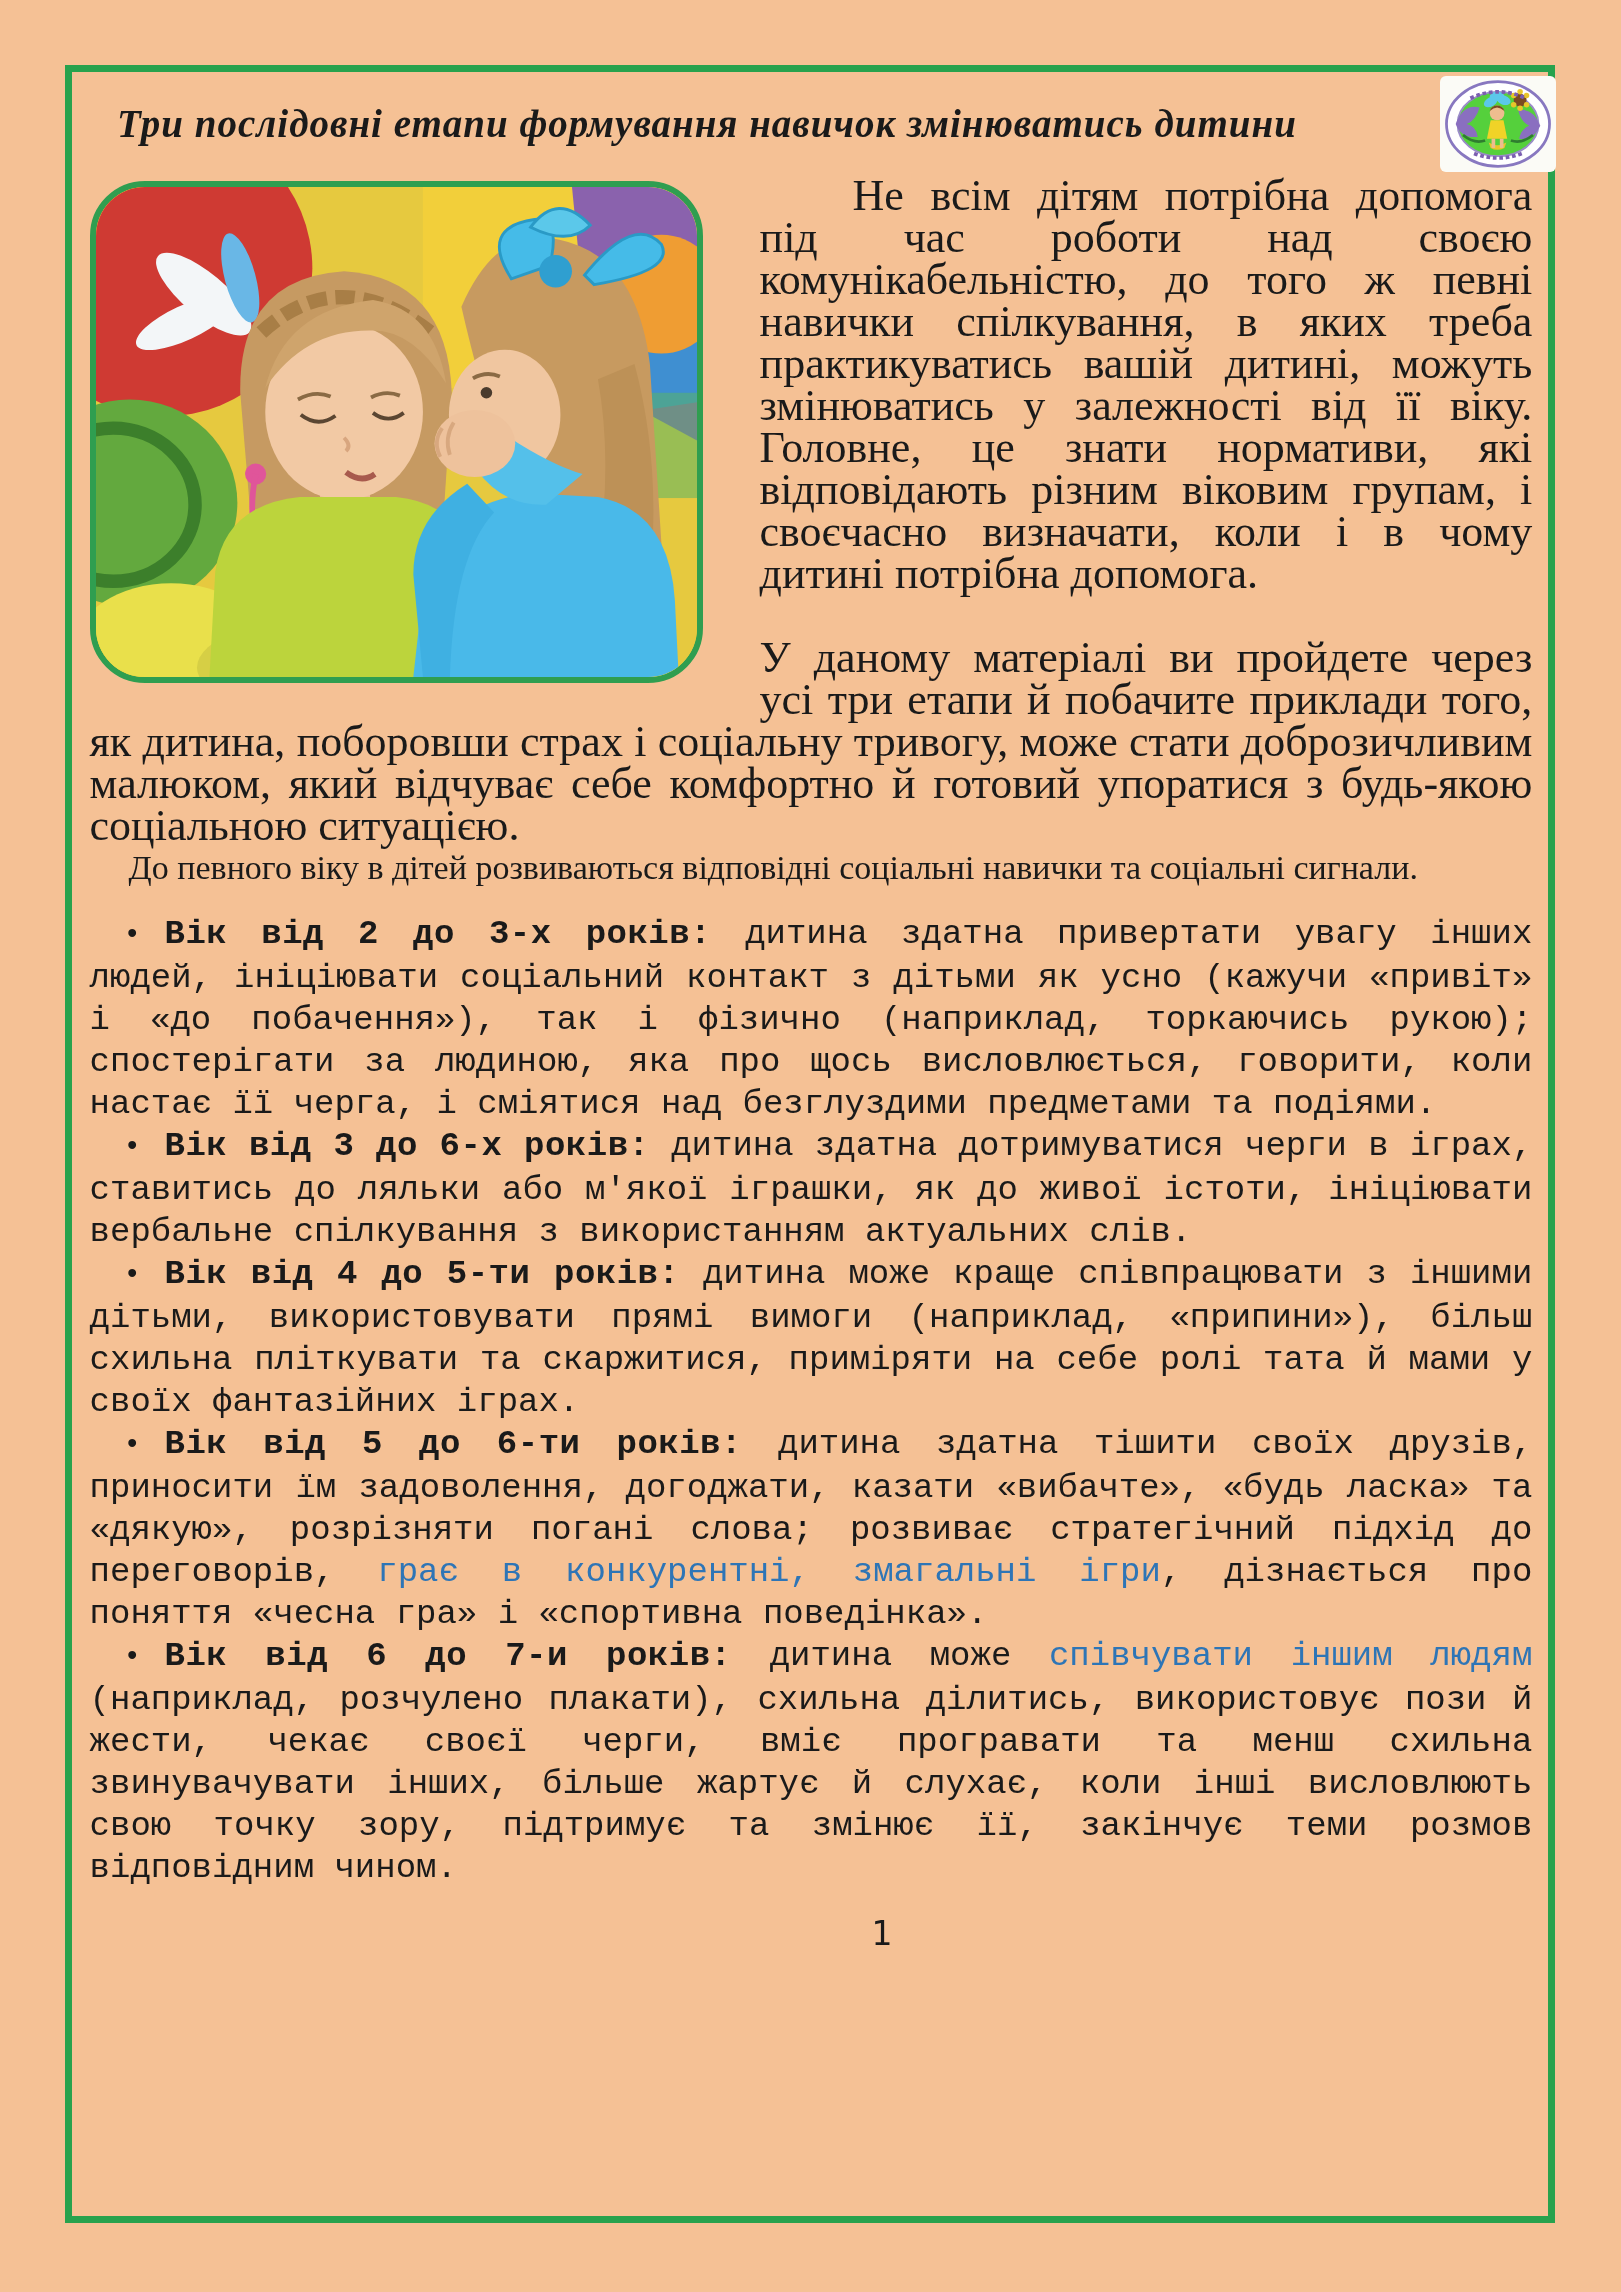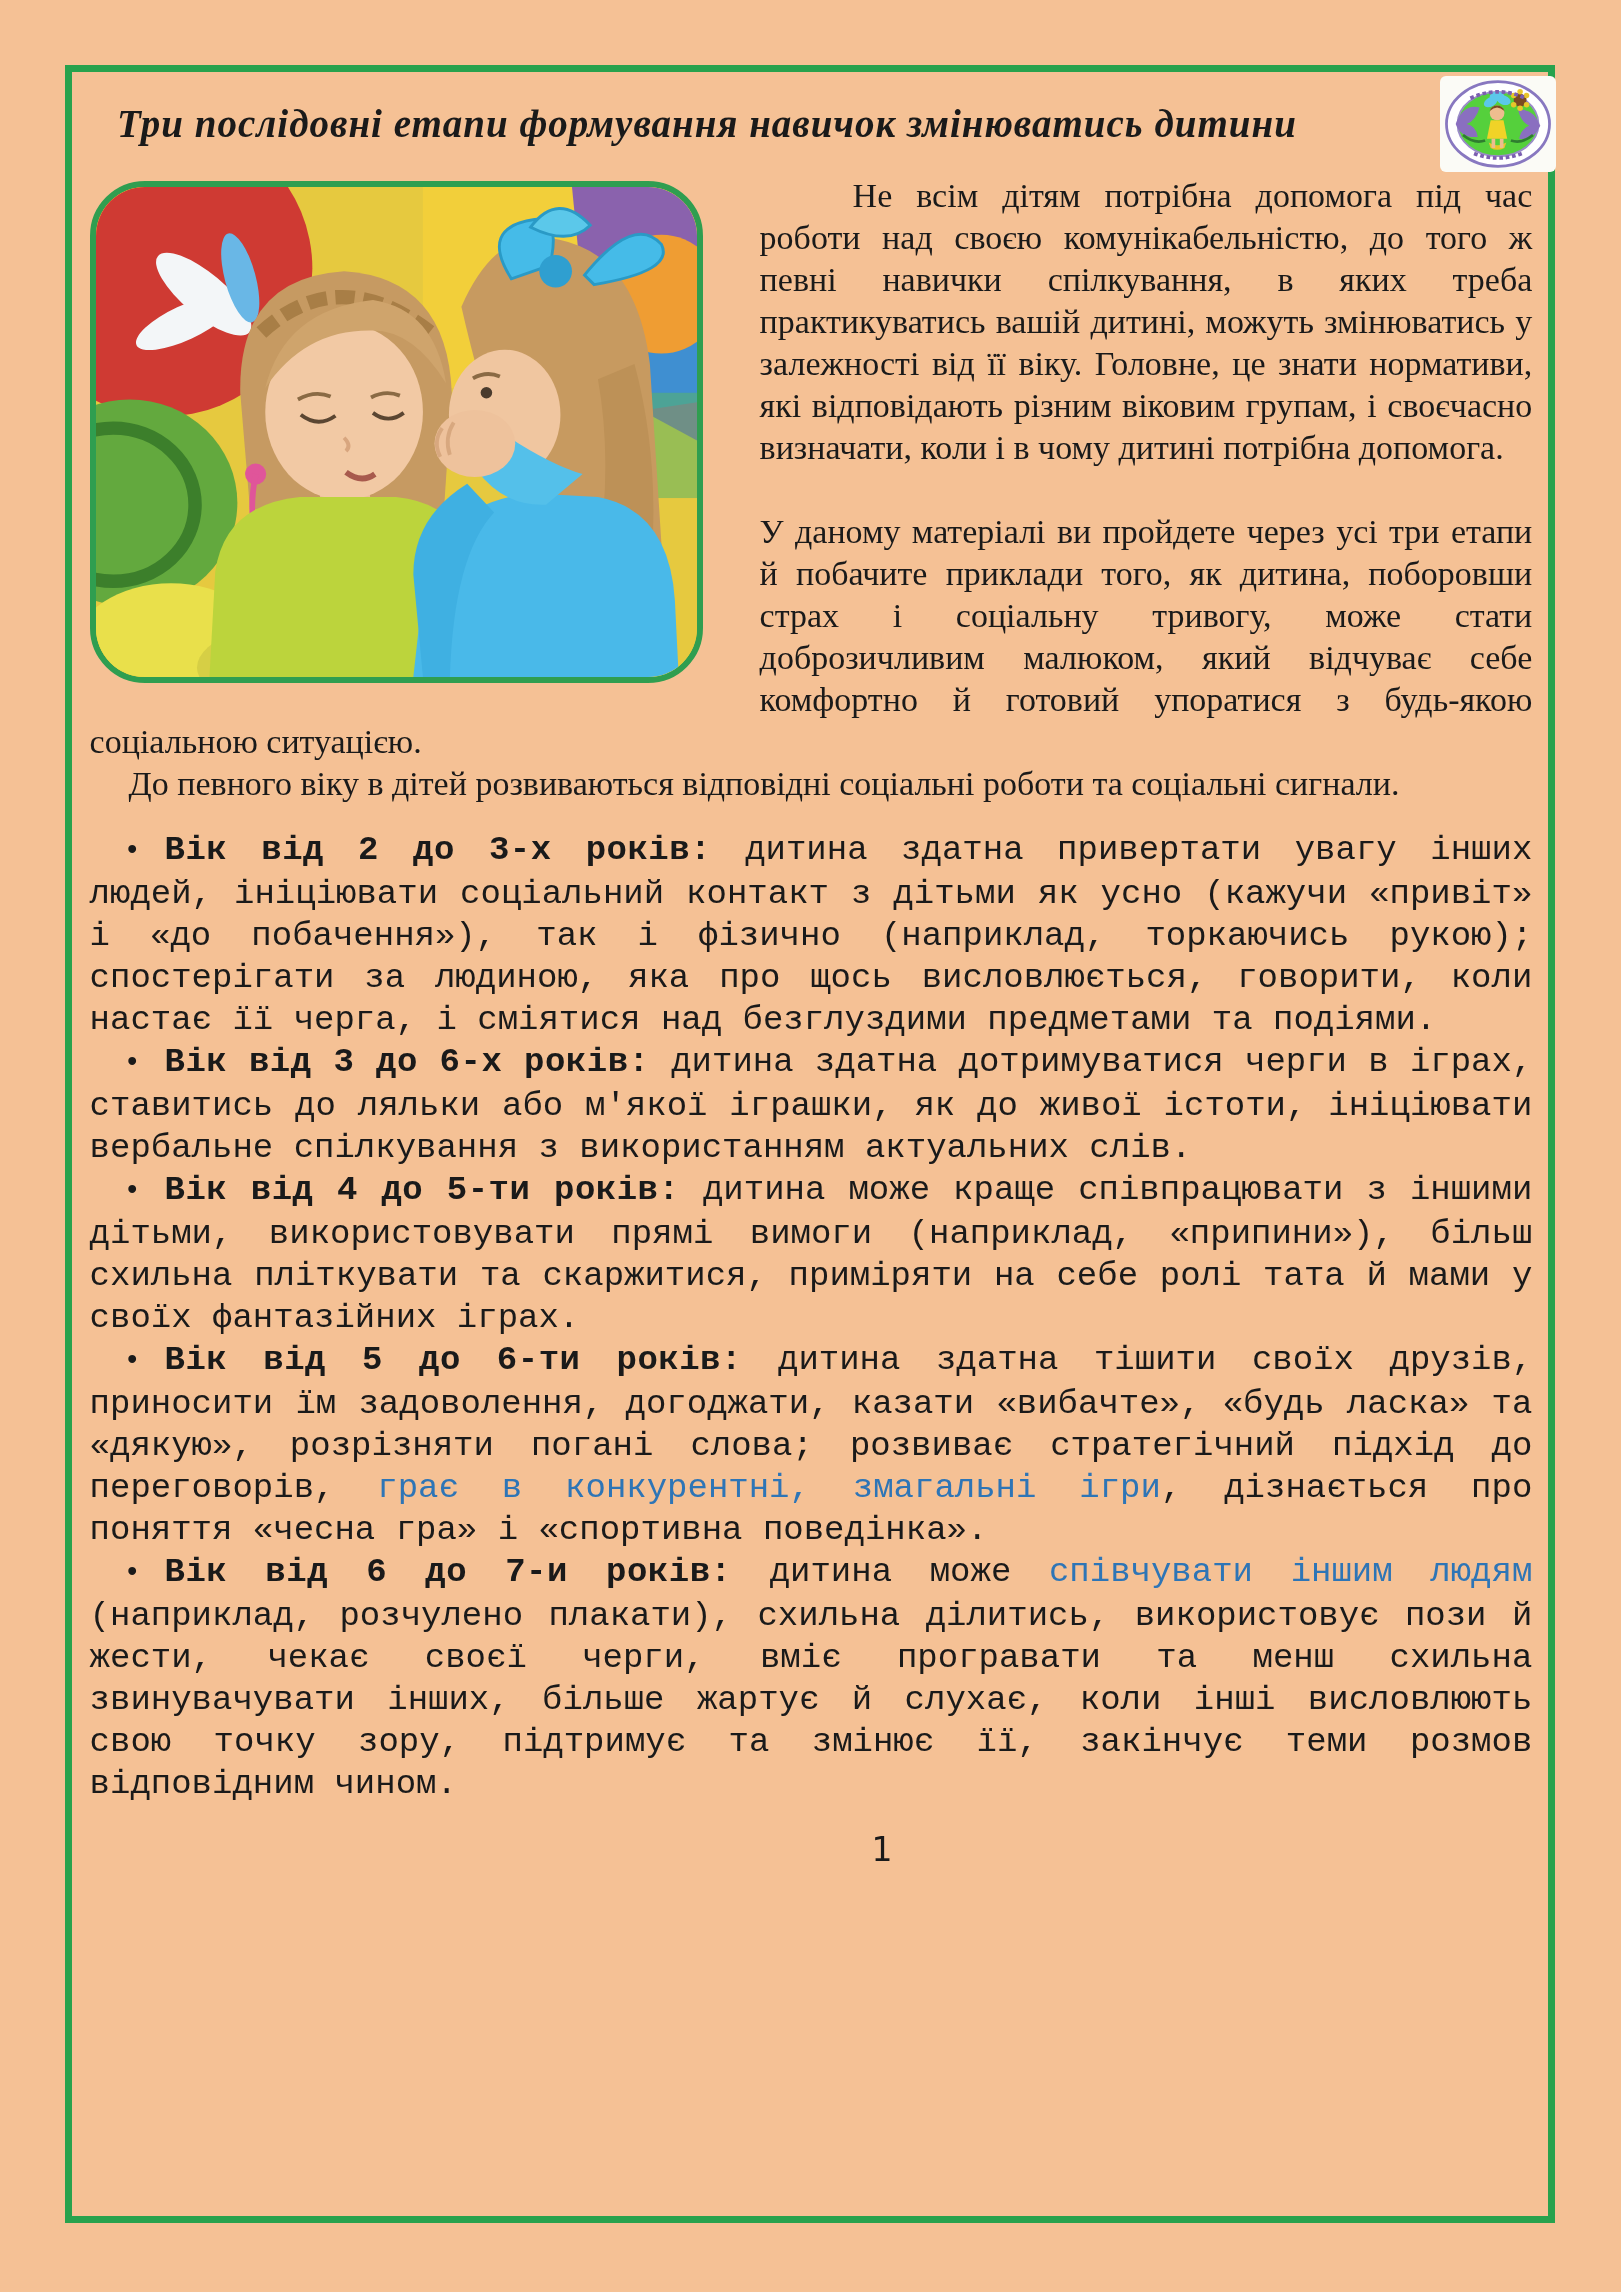--- a/index.html
+++ b/index.html
@@ -44,21 +44,21 @@
     -webkit-text-stroke:2.9px var(--title-stroke);
     text-shadow:5.9px 5.9px 2.9px var(--title-shadow);
     transform:scale(0.655,1.18);transform-origin:left top;
     letter-spacing:1px;
   }
   .subtitle{
     margin:15.7px 0 29px 27.4px;
     font-size:39px;font-weight:bold;font-style:italic;
     letter-spacing:1px;
   }
-  .content{font-size:34px;line-height:42px;text-align:justify;}
+  .content{font-size:44px;line-height:42px;text-align:justify;}
   .photo{
     float:left;width:613px;height:502px;
     border:6.9px solid var(--photo-border);border-radius:55px;
     overflow:hidden;margin:5.9px 57px 13.7px 0;
     background:#e6c93f;
   }
   .photo svg{width:100%;height:100%;display:block;}
   .para{margin:0 0 42px 0;}
   .para.indent{text-indent:93px;}
   .para:last-child{margin-bottom:0;}
@@ -169,21 +169,21 @@
           <path d="M360,252 q-10,14 -2,30" stroke="#d8a87f" stroke-width="4" fill="none"></path>
           <path d="M372,246 q-10,16 -4,34" stroke="#d8a87f" stroke-width="4" fill="none"></path>
           <path d="M340,512 L330,405 Q330,345 386,310 L414,340 Q372,385 368,512 Z" fill="#3fb0e2"></path>
         </svg>
       </div>
       <p class="para indent">Не всім дітям потрібна допомога під час роботи над своєю комунікабельністю, до того ж певні навички спілкування, в яких треба практикуватись вашій дитині, можуть змінюватись у залежності від її віку. Головне, це знати нормативи, які відповідають різним віковим групам, і своєчасно визначати, коли і в чому дитині потрібна допомога.</p>
       <p class="para">У даному матеріалі  ви пройдете через усі три етапи й побачите приклади того, як дитина, поборовши страх і соціальну тривогу, може стати доброзичливим малюком, який відчуває себе комфортно й готовий упоратися з будь-якою соціальною ситуацією.</p>
     </div>
 
 
-    <p class="intro">До певного віку в дітей розвиваються відповідні соціальні роботи та соціальні сигнали.</p>
+    <p class="intro">До певного віку в дітей розвиваються відповідні соціальні навички та соціальні сигнали.</p>
 
     <div class="bullets">
   <p class="bullet"><span class="dot">•</span><b>Вік від 2 до 3-х років: </b><span><span>дитина здатна привертати увагу інших людей, ініціювати соціальний контакт з дітьми як усно (кажучи «привіт» і «до побачення»), так і фізично (наприклад, торкаючись рукою); спостерігати за людиною, яка про щось висловлюється, говорити, коли настає її черга, і сміятися над безглуздими предметами та подіями.</span></span></p>
 
   <p class="bullet"><span class="dot">•</span><b>Вік від 3 до 6-х років: </b><span><span>дитина здатна дотримуватися черги в іграх, ставитись до ляльки або м'якої іграшки, як до живої істоти, ініціювати вербальне спілкування з використанням актуальних слів.</span></span></p>
 
   <p class="bullet"><span class="dot">•</span><b>Вік від 4 до 5-ти років: </b><span><span>дитина може краще співпрацювати з іншими дітьми, використовувати прямі вимоги (наприклад, «припини»), більш схильна пліткувати та скаржитися, приміряти на себе ролі тата й мами у своїх фантазійних іграх.</span></span></p>
 
   <p class="bullet"><span class="dot">•</span><b>Вік від 5 до 6-ти років: </b><span><span>дитина здатна тішити своїх друзів, приносити їм задоволення, догоджати, казати «вибачте», «будь ласка» та «дякую», розрізняти погані слова; розвиває стратегічний підхід до переговорів, </span><span class="blue">грає в конкурентні, змагальні ігри</span><span>, дізнається про поняття «чесна гра» і «спортивна поведінка».</span></span></p>
 

